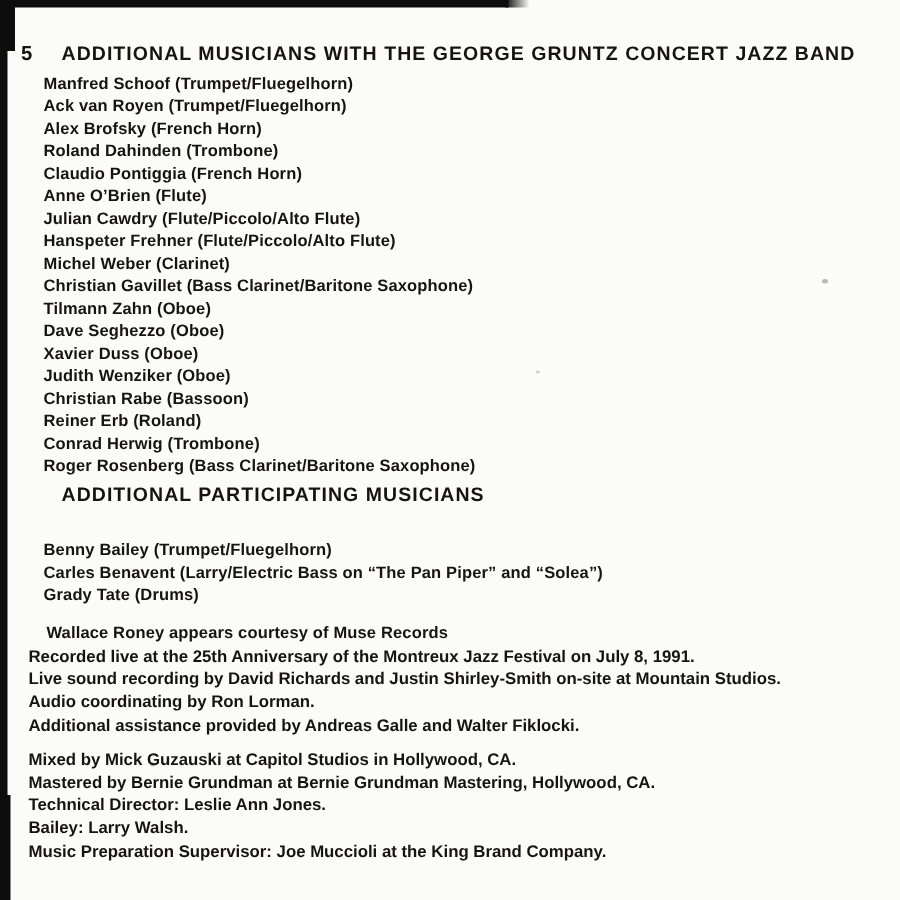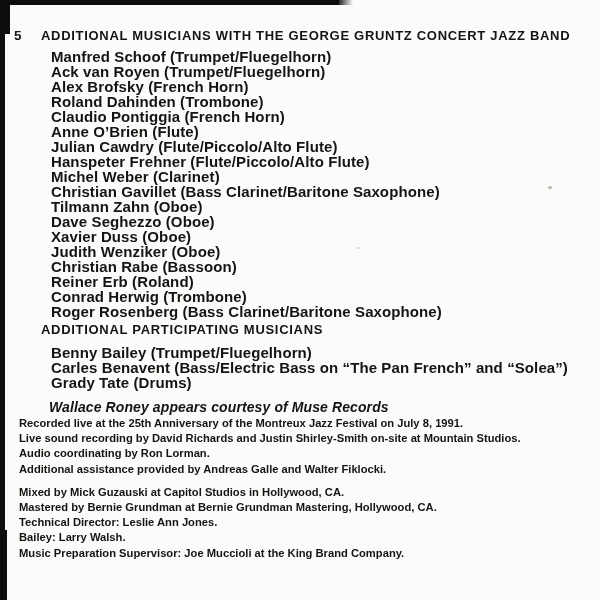--- a/index.html
+++ b/index.html
@@ -84,33 +84,32 @@
     line-height: 14px;
     letter-spacing: 0.7px;
     white-space: nowrap;
   }
   .sec-title.sec2 {
     margin-top: 4px;
   }
   ul.musicians {
     list-style: none;
     margin: 6px 0 0 0;
-    padding: 0 0 0 51px;
-    font-size: 15px;
+    padding: 0 0 0 29px;
+    font-size: 11px;
     line-height: 15px;
     letter-spacing: 0.1px;
   }
-  ul.musicians.second { margin-top: 8px; }
+  ul.musicians.second { margin-top: 23px; }
   .courtesy {
     margin: 12px 0 0 0;
-    padding-left: 49px;
-    font-size: 14px;
+    padding-left: 31px;
+    font-size: 11px;
     line-height: 10px;
     letter-spacing: 0.1px;
-    font-style: italic;
   }
   .credits {
     margin: 4px 0 0 0;
     padding-left: 19px;
     font-size: 11.2px;
     line-height: 15.2px;
     letter-spacing: 0px;
   }
   .credits.production { margin-top: 8px; }
   .credits p { margin: 0; white-space: nowrap; }
@@ -151,21 +150,21 @@
       <li>Christian Rabe (Bassoon)</li>
       <li>Reiner Erb (Roland)</li>
       <li>Conrad Herwig (Trombone)</li>
       <li>Roger Rosenberg (Bass Clarinet/Baritone Saxophone)</li>
     </ul>
 
     <h2 class="sec-title sec2">ADDITIONAL PARTICIPATING MUSICIANS</h2>
 
     <ul class="musicians second">
       <li>Benny Bailey (Trumpet/Fluegelhorn)</li>
-      <li>Carles Benavent (Bass/Electric Bass on “The Pan French” and “Solea”)</li>
+      <li>Carles Benavent (Larry/Electric Bass on “The Pan Piper” and “Solea”)</li>
       <li>Grady Tate (Drums)</li>
     </ul>
 
     <p class="courtesy">Wallace Roney appears courtesy of Muse Records</p>
 
     <div class="credits recording">
       <p>Recorded live at the 25th Anniversary of the Montreux Jazz Festival on July 8, 1991.</p>
       <p>Live sound recording by David Richards and Justin Shirley-Smith on-site at Mountain Studios.</p>
       <p>Audio coordinating by Ron Lorman.</p>
       <p>Additional assistance provided by Andreas Galle and Walter Fiklocki.</p>

